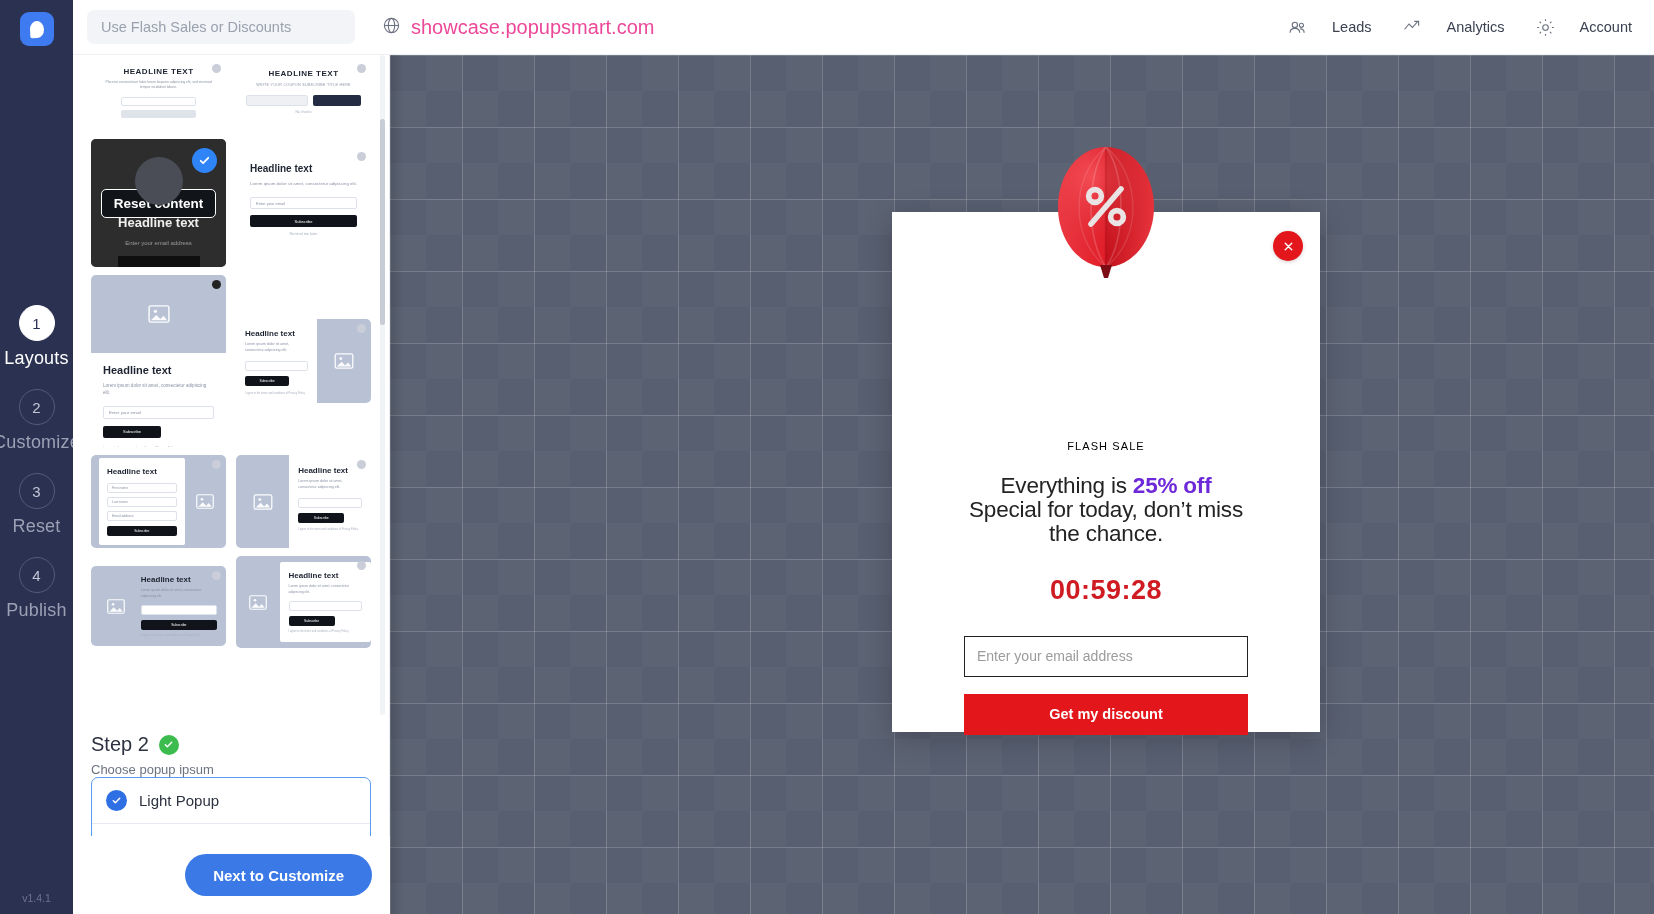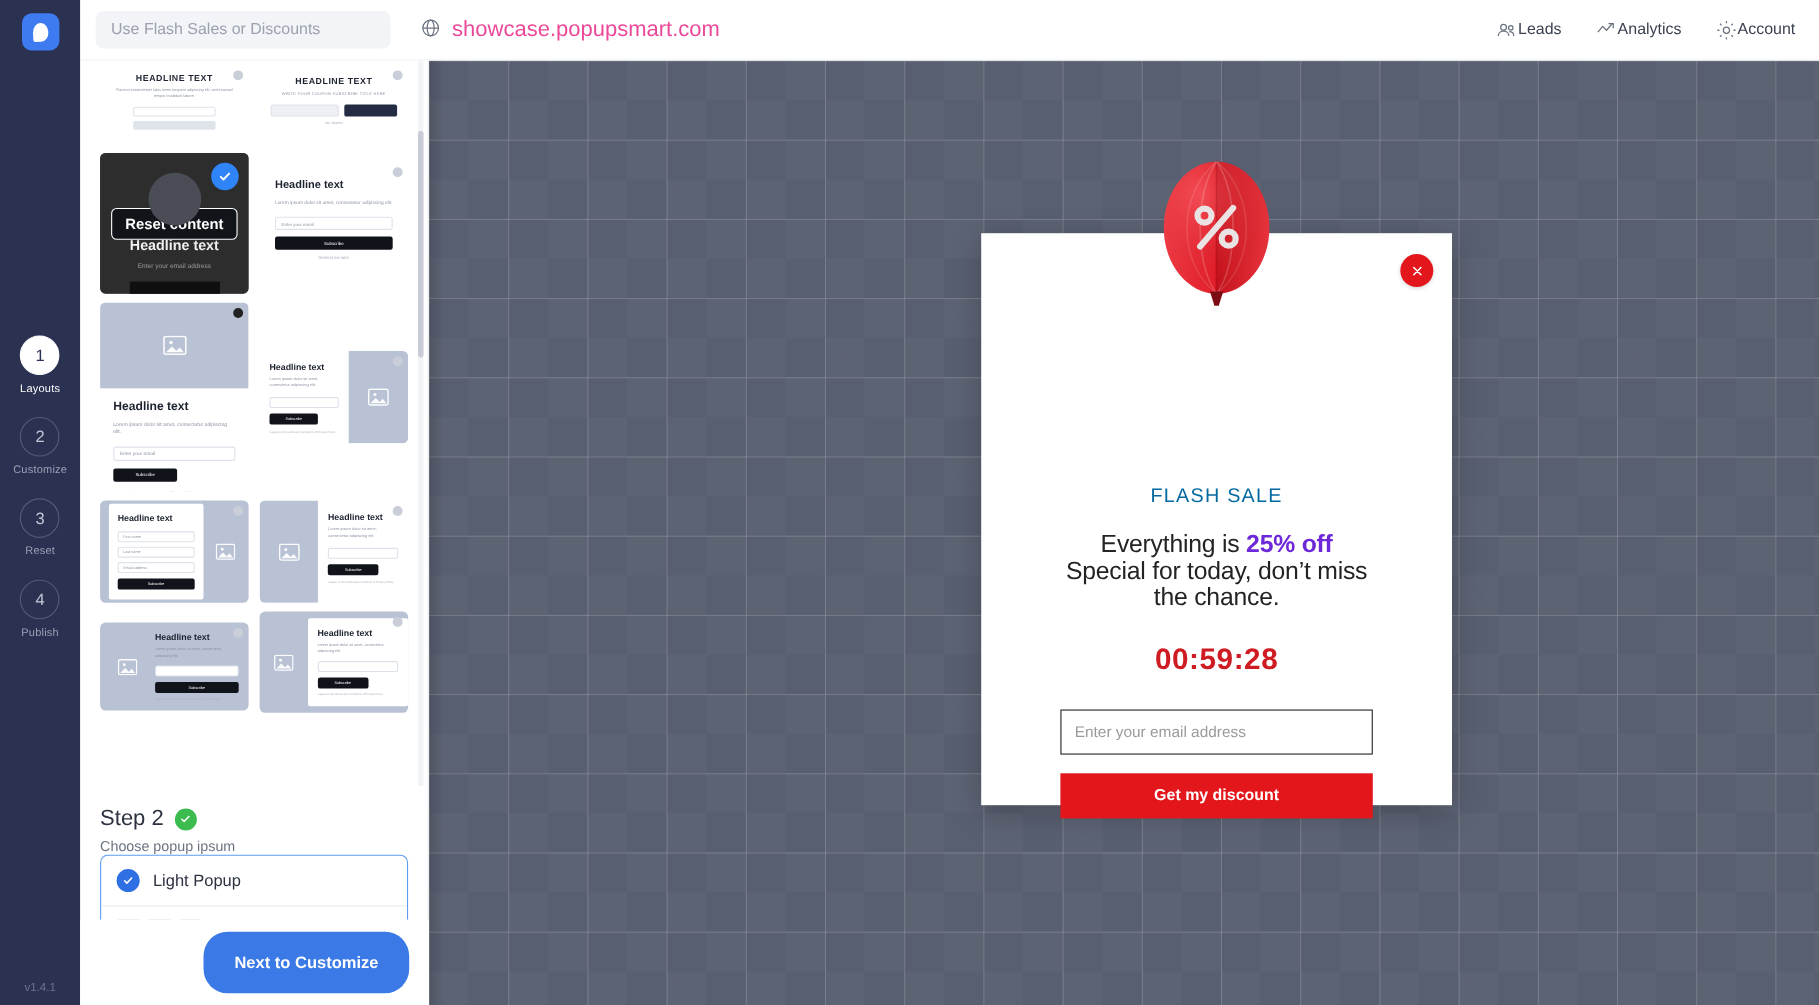--- a/index.html
+++ b/index.html
@@ -33,21 +33,21 @@
   }
   .steps { margin-top: 259px; display: flex; flex-direction: column; align-items: center; }
   .step { display: flex; flex-direction: column; align-items: center; margin-bottom: 20px; cursor: pointer; }
   .step-circle {
     width: 36px; height: 36px; border-radius: 50%;
     display: flex; align-items: center; justify-content: center;
     font-size: 15px; color: #c2c6d6;
     border: 1px solid #565b77;
   }
   .step.active .step-circle { background: #ffffff; color: #2b3151; border-color: #ffffff; font-weight: 400; }
-  .step-label { font-size: 10px; color: #9ba0b5; margin-top: 7px; letter-spacing: .2px; }
+  .step-label { font-size: 18px; color: #9ba0b5; margin-top: 7px; letter-spacing: .2px; }
   .step.active .step-label { color: #ffffff; }
   .rail-version {
     position: absolute; bottom: 10px; left: 0; width: 100%;
     text-align: center; font-size: 10.5px; color: #6d7290;
   }
 
   
   .right { flex: 1; display: flex; flex-direction: column; height: 914px; position: relative; }
 
   
@@ -64,21 +64,21 @@
     font-family: "Liberation Sans", sans-serif;
     outline: none;
   }
   .name-input::placeholder { color: #9aa0ae; }
   .site {
     display: flex; gap: 10px; margin-left: 27px;
     font-size: 20px; color: #ec4899;
   }
   .globe { width: 19px; height: 19px; display: block; }
   .topnav { margin-left: auto; display: flex; align-items: center; gap: 30px; }
-  .topnav-item { display: flex; align-items: center; gap: 0; cursor: pointer; }
+  .topnav-item { display: flex; align-items: center; gap: 24px; cursor: pointer; }
   .topnav-item span { font-size: 14.5px; color: #3b4151; }
   .topnav-ico { width: 21px; height: 21px; display: block; }
 
   
   .body { flex: 1; display: flex; position: relative; min-height: 0; }
 
   
   .panel {
     width: 317px; flex: 0 0 317px; background: #ffffff;
     position: relative; display: flex; flex-direction: column;
@@ -174,21 +174,21 @@
   .opt-thumb { width: 22px; height: 16px; background:#c8cfdb; border-radius:2px; }
 
   
   .panel-footer {
     position: absolute; left: 0; bottom: 0; width: 317px; height: 78px;
     background: #ffffff; display: flex; align-items: center; justify-content: flex-end;
     padding-right: 18px; z-index: 20;
   }
   .next-btn {
     background: #3a79e6; color: #fff; border: none; border-radius: 22px;
-    height: 56px; padding: 0 28px; font-size: 15px; font-weight: bold;
+    height: 42px; padding: 0 28px; font-size: 15px; font-weight: bold;
     font-family: "Liberation Sans", sans-serif; cursor: pointer;
   }
 
   
   .canvas {
     flex: 1; position: relative; overflow: hidden;
     background-color: #585f70;
     background-image:
       linear-gradient(rgba(255,255,255,.18) 1px, transparent 1px),
       linear-gradient(90deg, rgba(255,255,255,.18) 1px, transparent 1px),
@@ -214,21 +214,21 @@
     position: absolute; left: 50%; top: -67px; transform: translateX(-50%);
     width: 100px; height: 145px;
   }
   .popup-close {
     position: absolute; right: 17px; top: 19px;
     width: 30px; height: 30px; border-radius: 50%;
     background: #e2161b; display:flex; align-items:center; justify-content:center;
     cursor: pointer; box-shadow: 0 1px 4px rgba(0,0,0,.18);
   }
   .popup-inner { position: absolute; left: 0; right: 0; top: 228px; padding: 0 72px; text-align:center; }
-  .kicker { color: #0369a1; font-size: 18px; letter-spacing: 1.1px; }
+  .kicker { color: #000000; font-size: 11px; letter-spacing: 1.1px; }
   .headline {
     margin-top: 22px; font-size: 22.5px; line-height: 1.06;
     color: #232323; font-weight: 400; letter-spacing: -.2px;
   }
   .headline b { font-weight: bold; color:#6d28d9; }
   .timer {
     margin-top: 29px; font-size: 27px; font-weight: bold; color: #cf1b22; letter-spacing: .5px;
   }
   .email-field {
     margin-top: 30px; width: 100%; height: 41px;

